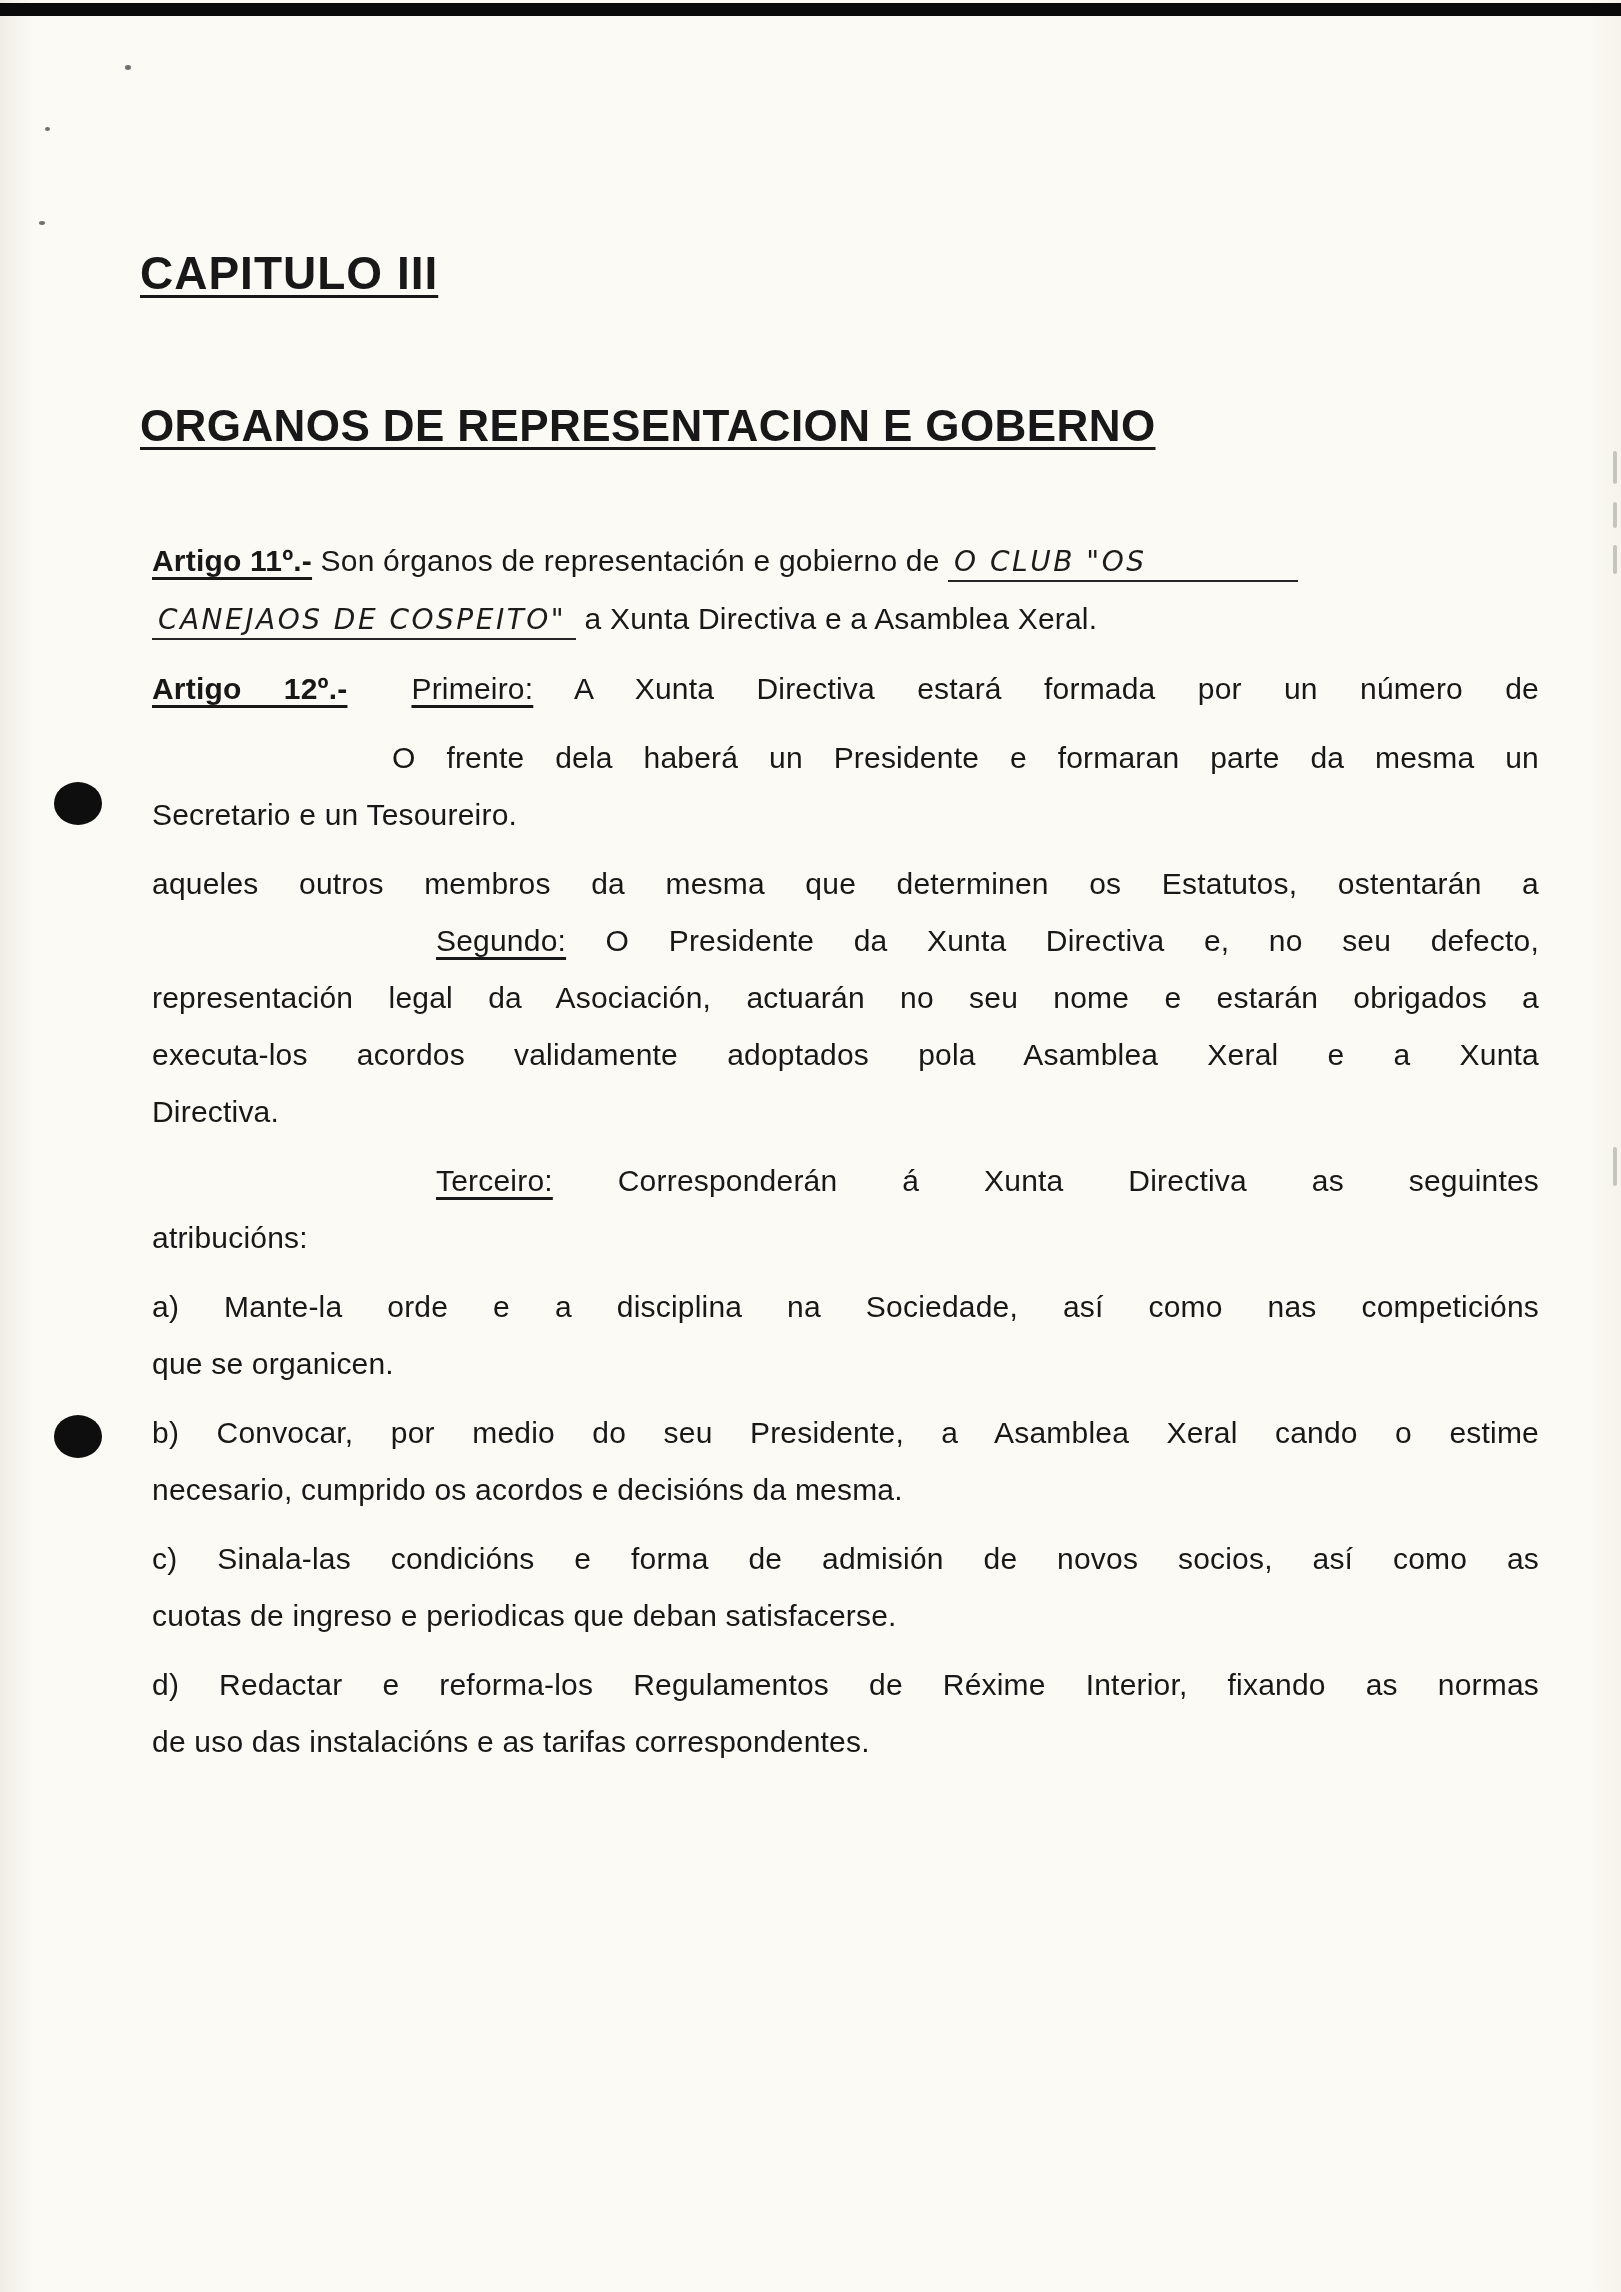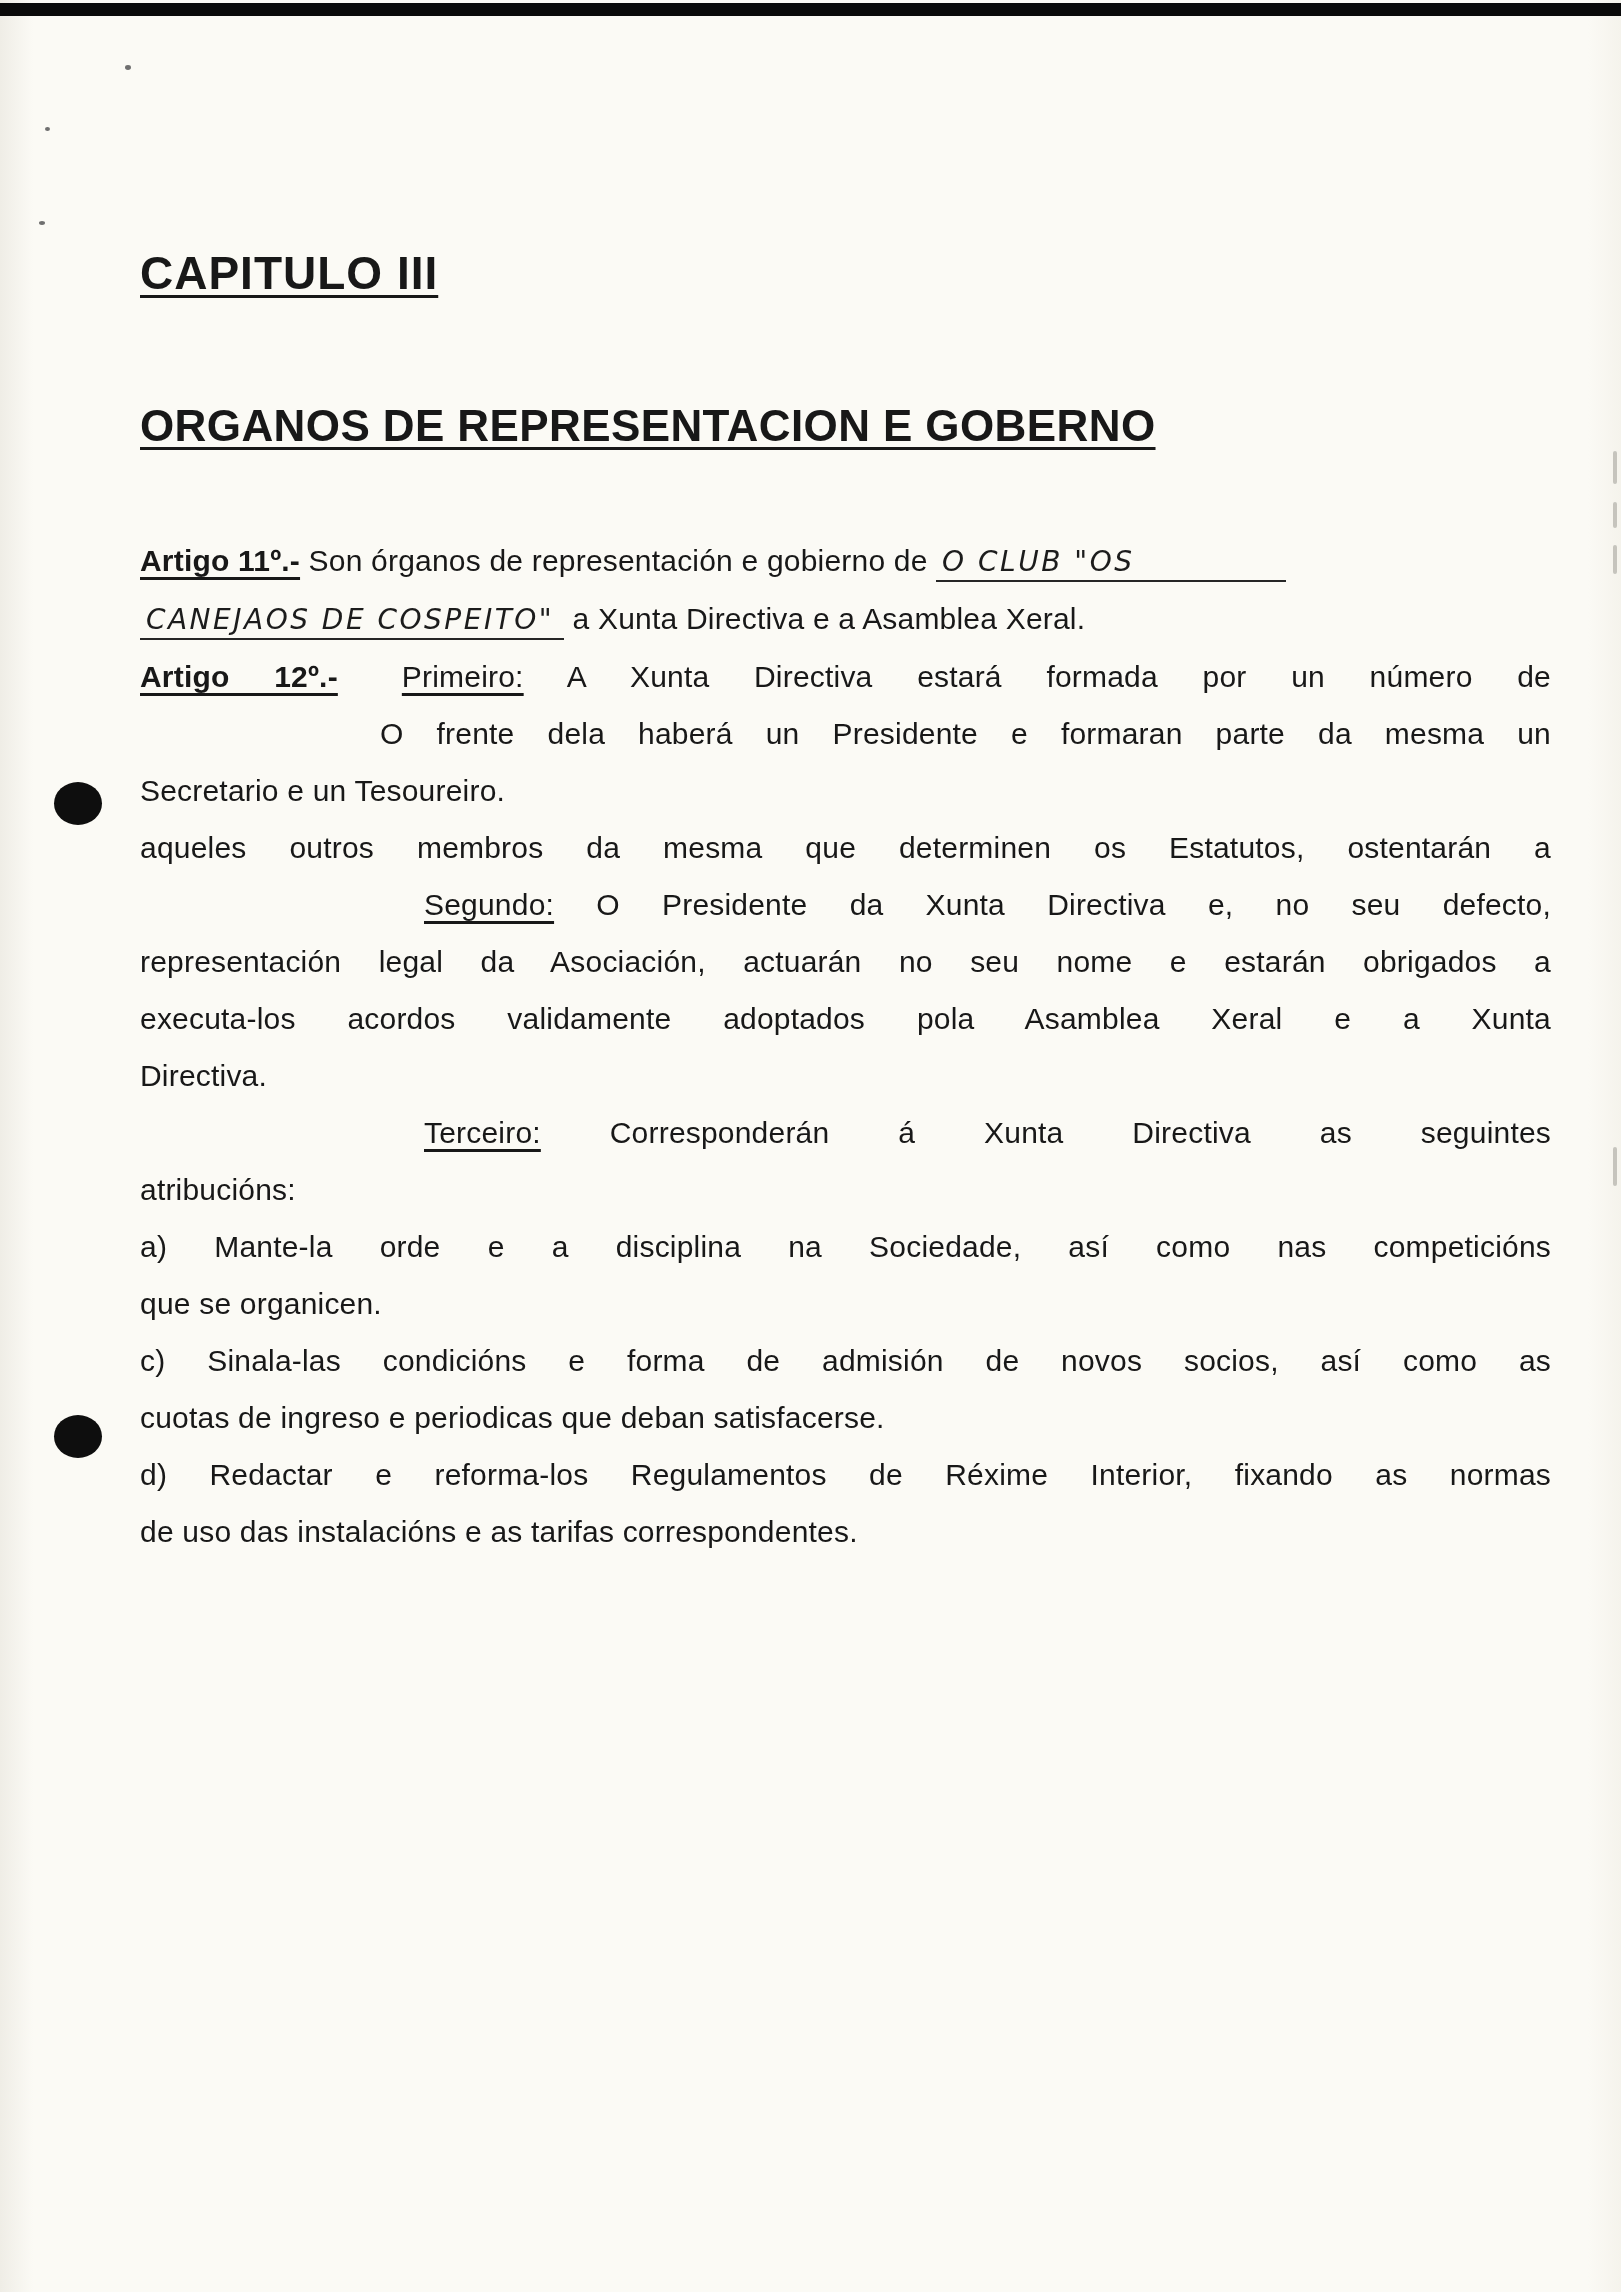--- a/index.html
+++ b/index.html
@@ -39,21 +39,21 @@
     margin:0 0 98px 0;
     text-align:left;
     font-size:46px; font-weight:bold; letter-spacing:1px;
     line-height:61px;
   }
   .section-heading {
     margin:0 0 83px 0;
     font-size:44px; font-weight:bold; letter-spacing:0.4px;
     line-height:47px;
   }
-  p.para { margin:0; }
+  p.para { margin:12px; }
   .mb-a11 { margin-bottom:29px; }
   .mb-a12 { margin-bottom:83px; }
   .mb-frente { margin-bottom:34px; }
   .mb-segundo { margin-bottom:24.5px; }
   .mb-terceiro { margin-bottom:29px; }
   .mb-item { margin-bottom:34px; }
 
   .line { display:block; }
   .just { text-align:justify; text-align-last:justify; }
   .ind-frente { padding-left:240px; }
@@ -118,20 +118,24 @@
     <p class="para mb-terceiro">
       <span class="line just ind-sub"><span class="u">Terceiro:</span><span> Corresponderán á Xunta Directiva as seguintes</span></span>
       <span class="line">atribucións:</span>
     </p>
 
     <p class="para mb-item">
       <span class="line just">a) Mante-la orde e a disciplina na Sociedade, así como nas competicións</span>
       <span class="line">que se organicen.</span>
     </p>
 
+    <p class="para mb-item">
+      <span class="line just">b) Convocar, por medio do seu Presidente, a Asamblea Xeral cando o estime</span>
+      <span class="line">necesario, cumprido os acordos e decisións da mesma.</span>
+    </p>
 
     <p class="para mb-item">
       <span class="line just">c) Sinala-las condicións e forma de admisión de novos socios, así como as</span>
       <span class="line">cuotas de ingreso e periodicas que deban satisfacerse.</span>
     </p>
 
     <p class="para mb-item">
       <span class="line just">d) Redactar e reforma-los Regulamentos de Réxime Interior, fixando as normas</span>
       <span class="line">de uso das instalacións e as tarifas correspondentes.</span>
     </p>

